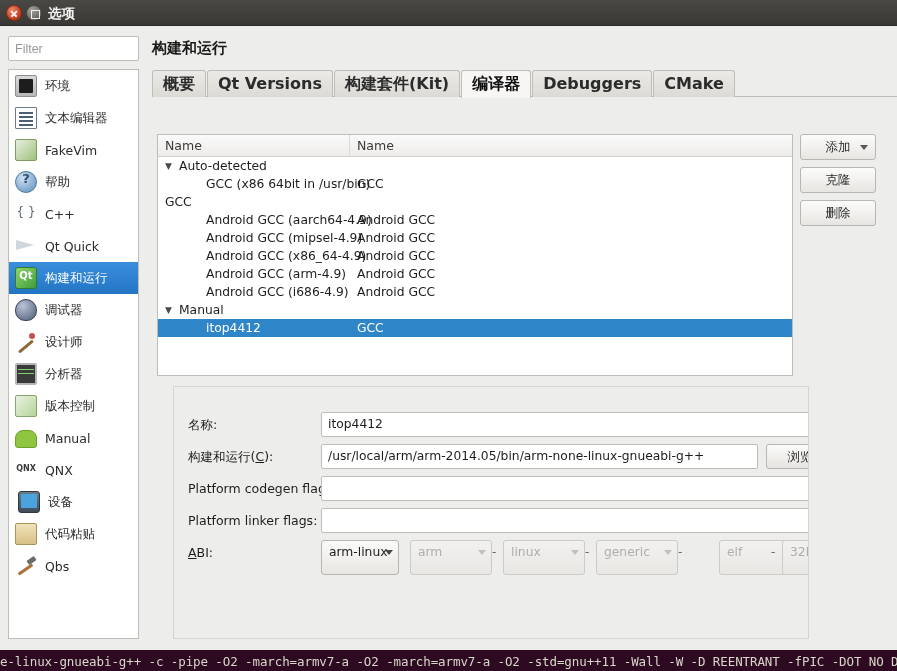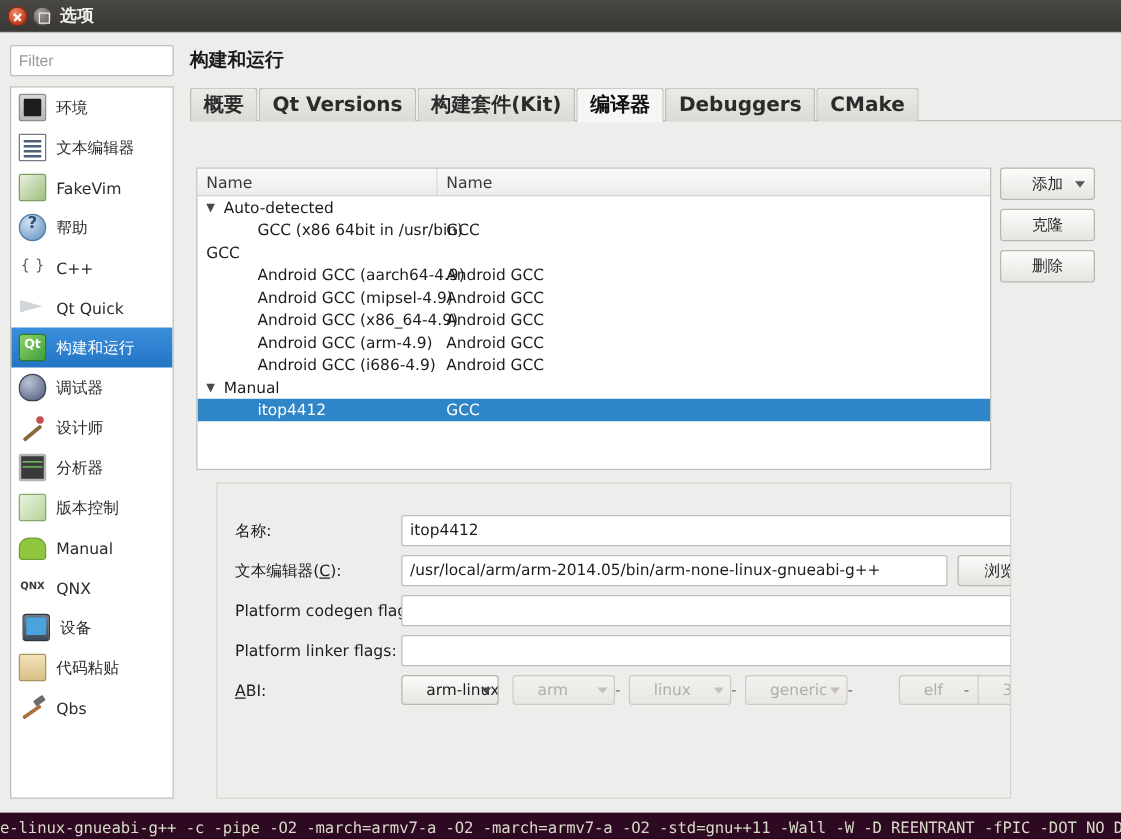--- a/index.html
+++ b/index.html
@@ -309,27 +309,27 @@
     border-radius: 3px;
     font-size: 12.5px;
     color: #2b2b2b;
     text-align: center;
     cursor: pointer;
   }
 
   
   .combo {
     position: absolute;
-    height: 24px;
+    height: 35px;
     background: linear-gradient(#fbfbfa,#e8e6e2);
     border: 1px solid #b8b6b1;
     border-radius: 3px;
     font-size: 12.3px;
     line-height: 23px;
-    padding-left: 19px;
+    padding-left: 7px;
     color: #1d1d1d;
     white-space: nowrap;
     overflow: hidden;
     cursor: pointer;
   }
   .combo .cb-arrow {
     position: absolute;
     right: 5px; top: 9px;
     width: 0; height: 0;
     border-left: 4px solid transparent;
@@ -528,21 +528,21 @@
     </div>
 
     <div id="form">
 
       <div class="form-row" style="top:25px;">
         <div class="form-label">名称:</div>
         <div class="field" style="width:607px;">itop4412</div>
       </div>
 
       <div class="form-row" style="top:57px;">
-        <div class="form-label"><span>文本编辑器(</span><u>C</u><span>):</span></div>
+        <div class="form-label"><span>构建和运行(</span><u>C</u><span>):</span></div>
         <div class="field" style="width:437px;">/usr/local/arm/arm-2014.05/bin/arm-none-linux-gnueabi-g++</div>
         <div class="browse-btn" style="left:592px; width:68px;">浏览</div>
       </div>
 
       <div class="form-row" style="top:89px;">
         <div class="form-label">Platform codegen flags:</div>
         <div class="field" style="width:607px;"></div>
       </div>
 
       <div class="form-row" style="top:121px;">

